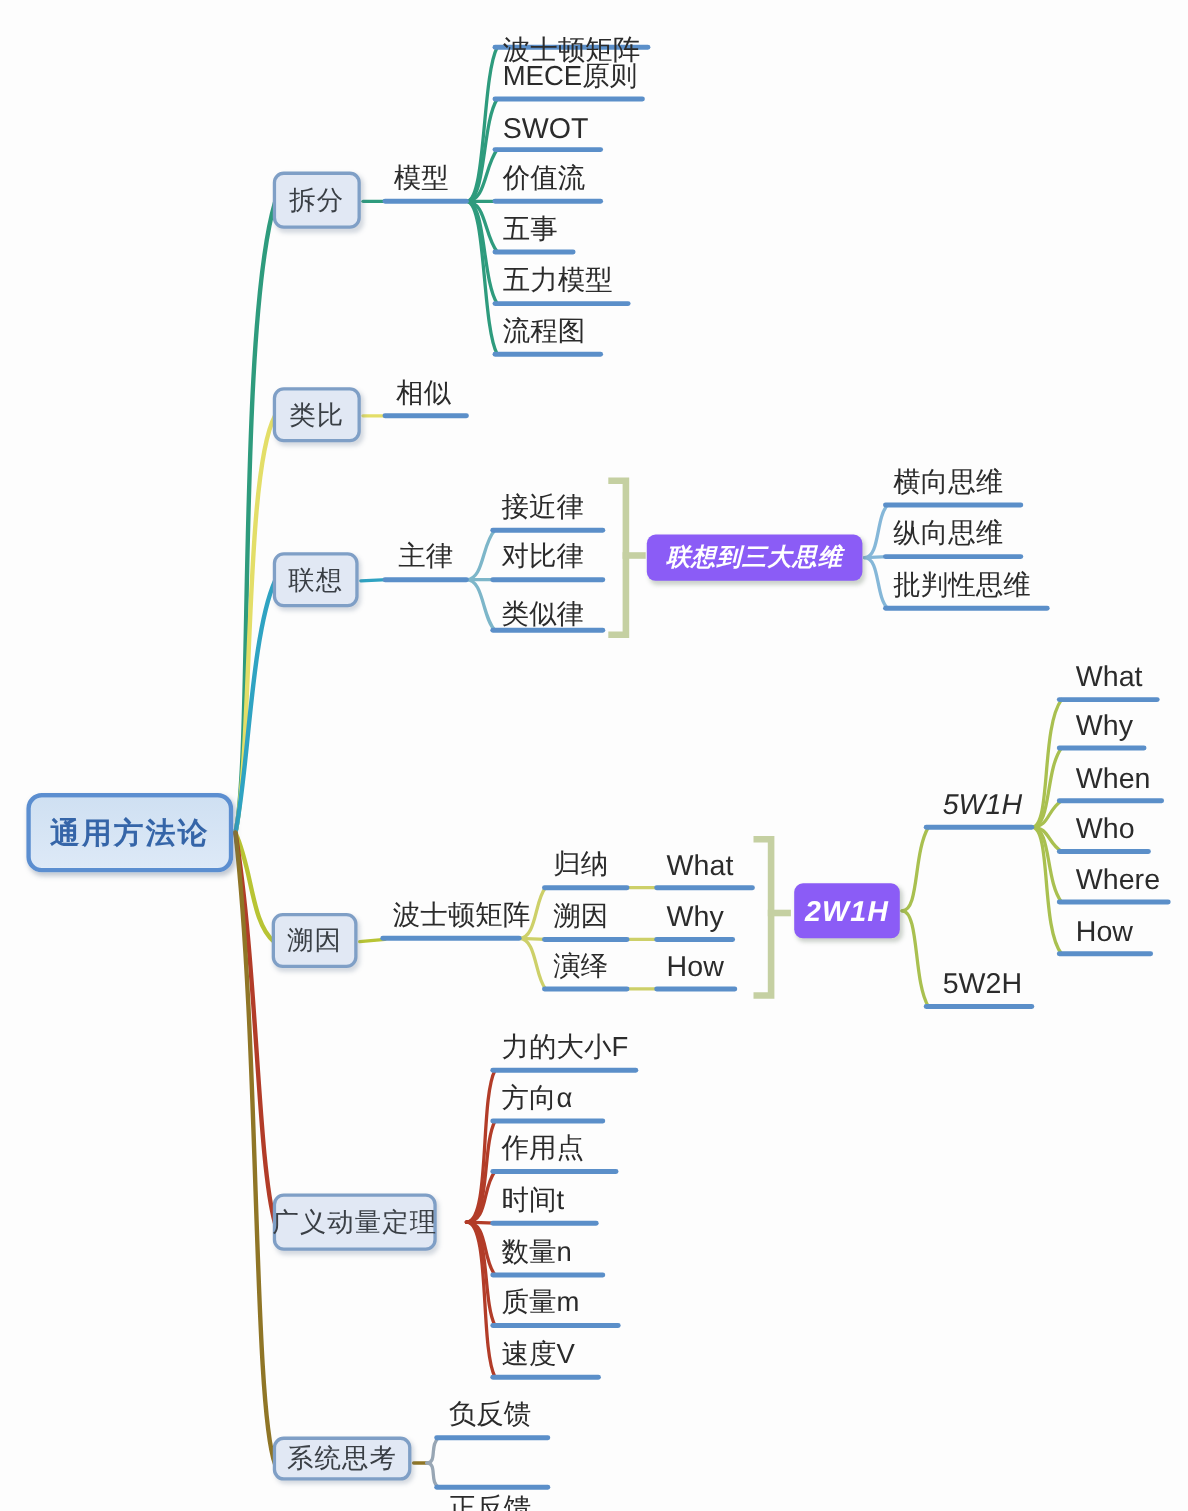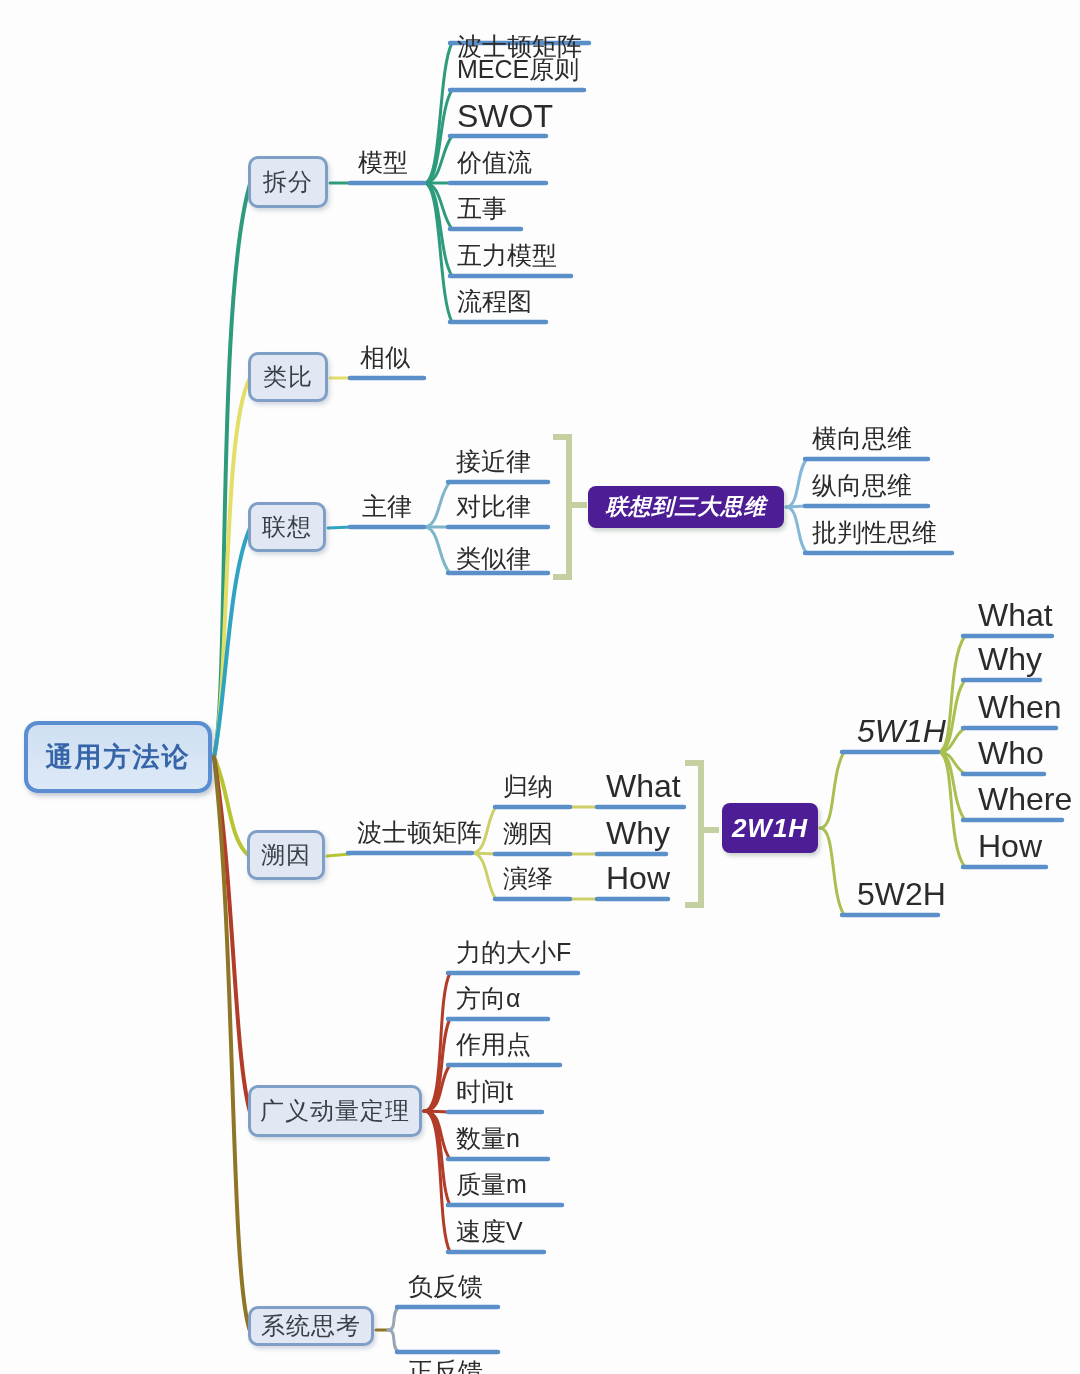--- a/index.html
+++ b/index.html
@@ -17,29 +17,29 @@
     box-shadow:2px 3px 4px rgba(90,110,140,0.25);
     box-sizing:border-box;white-space:nowrap;
   }
   .central{
     background:linear-gradient(#cfe0f2,#dde9f7);
     border:4px solid #5b8ed0;border-radius:14px;
     color:#3565a8;font-weight:bold;font-size:27px;letter-spacing:2px;
     box-shadow:2px 3px 5px rgba(80,100,130,0.35);
   }
   .callout{
-    background:#4c1d95;border:none;border-radius:8px;
+    background:#8b5cf6;border:none;border-radius:8px;
     color:#ffffff;font-style:italic;font-weight:bold;font-size:22px;
     box-shadow:2px 3px 4px rgba(90,110,90,0.3);
   }
   .callout.big{font-size:26px;letter-spacing:1px;}
   .leaf{
     position:absolute;font-size:25px;color:#2b2b2b;white-space:nowrap;line-height:30px;
   }
-  .latin{font-size:32px;}
+  .latin{font-size:26px;}
 </style>
 </head>
 <body>
 
 <div id="canvas">
 
   <svg class="lines" width="1080" height="1374" viewBox="0 0 1080 1374">
 
     <g fill="none" stroke-width="3" stroke-linecap="round" stroke="#2e9b7d">
       <path d="M214,757 C230,690 216,300 250,184" stroke-width="4"></path>
@@ -203,21 +203,21 @@
   <div class="topic callout big" style="left:722px;top:803px;width:96px;height:50px;">2W1H</div>
   <div class="leaf latin" style="left:857px;top:716px;font-style:italic;">5W1H</div>
   <div class="leaf latin" style="left:857px;top:879px;">5W2H</div>
   <div class="leaf latin" style="left:978px;top:600px;">What</div>
   <div class="leaf latin" style="left:978px;top:644px;">Why</div>
   <div class="leaf latin" style="left:978px;top:692px;">When</div>
   <div class="leaf latin" style="left:978px;top:738px;">Who</div>
   <div class="leaf latin" style="left:978px;top:784px;">Where</div>
   <div class="leaf latin" style="left:978px;top:831px;">How</div>
 
-  <div class="topic" style="left:248px;top:1085px;width:174px;height:52px;">广义动量定理</div>
+  <div class="topic" style="left:248px;top:1085px;width:149px;height:52px;">广义动量定理</div>
   <div class="leaf" style="left:456px;top:937px;">力的大小F</div>
   <div class="leaf" style="left:456px;top:983px;">方向α</div>
   <div class="leaf" style="left:456px;top:1029px;">作用点</div>
   <div class="leaf" style="left:456px;top:1076px;">时间t</div>
   <div class="leaf" style="left:456px;top:1123px;">数量n</div>
   <div class="leaf" style="left:456px;top:1169px;">质量m</div>
   <div class="leaf" style="left:456px;top:1216px;">速度V</div>
 
   <div class="topic" style="left:248px;top:1306px;width:126px;height:40px;">系统思考</div>
   <div class="leaf" style="left:408px;top:1271px;">负反馈</div>

